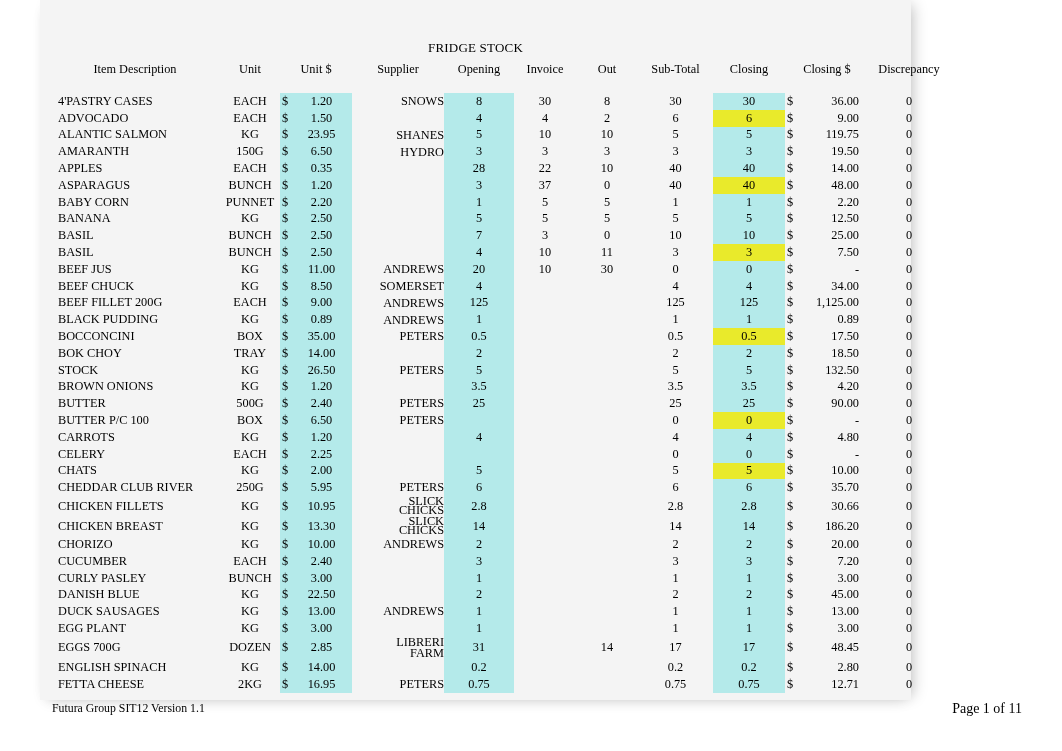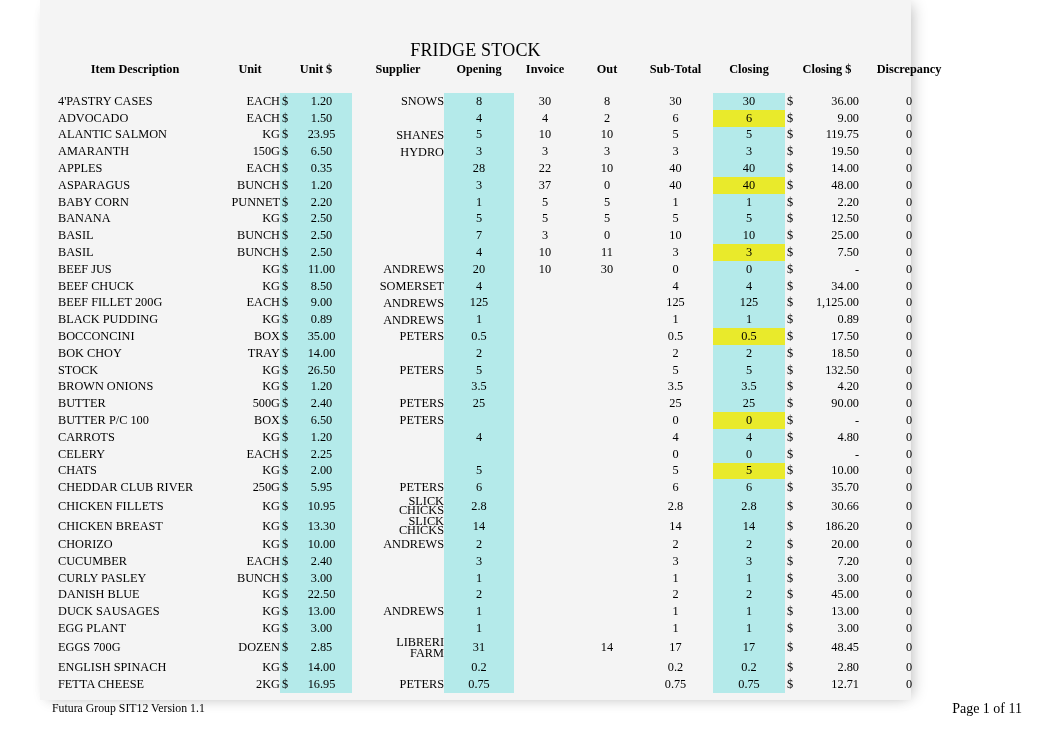--- a/index.html
+++ b/index.html
@@ -27,35 +27,35 @@
     box-shadow: 6px 0 14px -4px rgba(0,0,0,0.22),
                 0 6px 14px -6px rgba(0,0,0,0.12);
   }
 
   #title {
     position: absolute;
     left: 0;
     top: 40px;
     width: 100%;
     text-align: center;
-    font-size: 18px;
+    font-size: 13px;
     letter-spacing: 0.2px;
   }
 
   table.stock {
     position: absolute;
     left: 10px;
     top: 62px;
     width: 851px;
     border-collapse: collapse;
     table-layout: fixed;
   }
 
   table.stock th {
-    font-weight: bold;
+    font-weight: normal;
     font-size: 12.3px;
     padding: 0 0 16px 0;
     vertical-align: top;
     text-align: center;
     white-space: nowrap;
   }
 
   table.stock td {
     font-size: 12.3px;
     height: 16.8px;
@@ -75,21 +75,21 @@
   col.c-inv    { width: 62px; }
   col.c-out    { width: 62px; }
   col.c-sub    { width: 75px; }
   col.c-close  { width: 72px; }
   col.c-cur2   { width: 22px; }
   col.c-closed { width: 62px; }
   col.c-disc   { width: 80px; }
 
   
   .desc   { text-align: left; padding-left: 8px !important; font-size: 12.4px; }
-  .unit   { text-align: right; }
+  .unit   { text-align: center; }
   .cur    { text-align: left; padding-left: 2px !important; }
   .price  { text-align: center; padding-right: 9px !important; }
   .supp   { text-align: right; line-height: 12.5px; font-size: 12.2px; }
   .num    { text-align: center; font-size: 11.6px; }
   .money  { text-align: right; padding-right: 10px !important; margin-top: 19px; }
 
   
   .fill-cyan   { background: #b4eaea; }
   .fill-yellow { background: #e9ea2b; }
 

